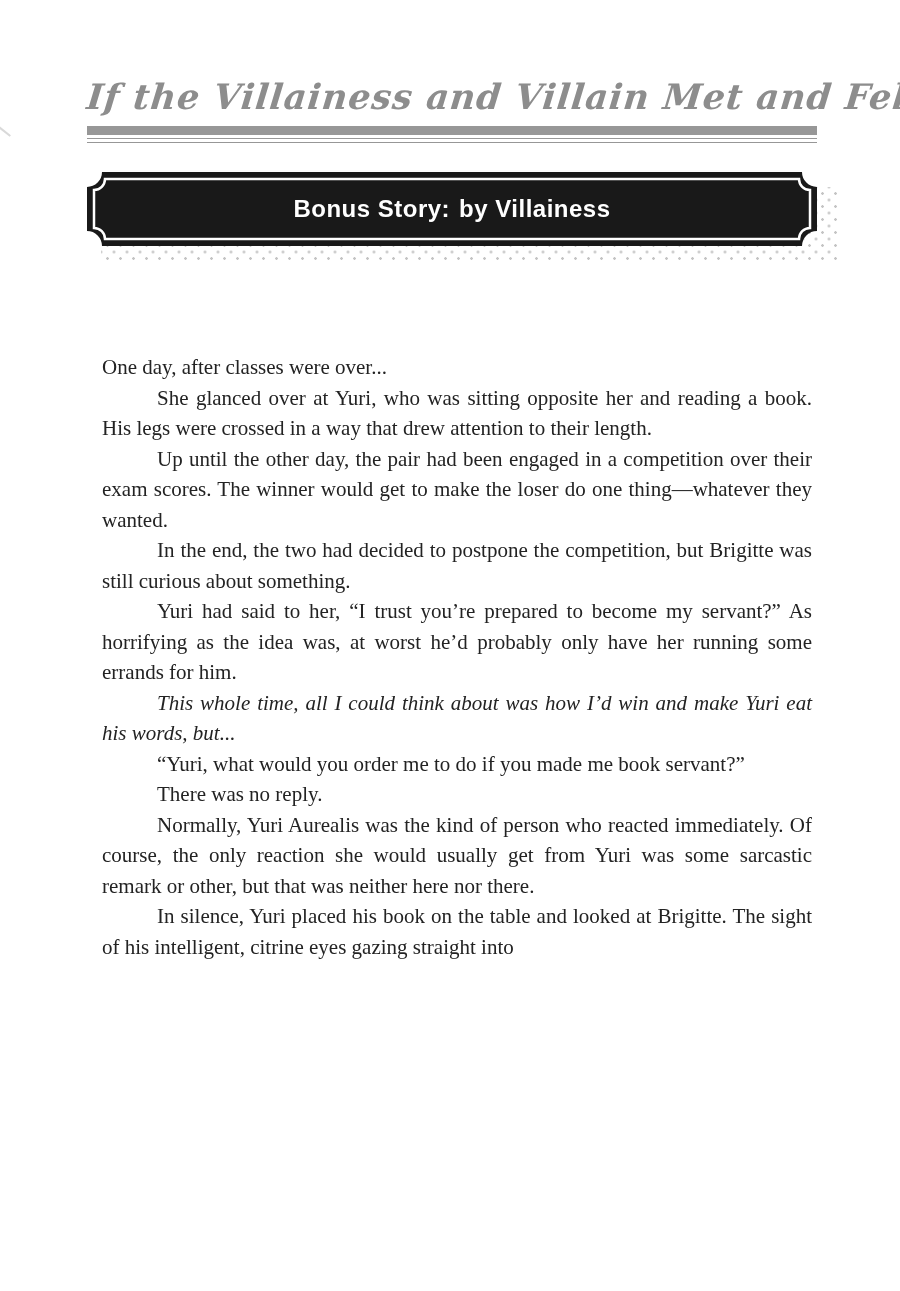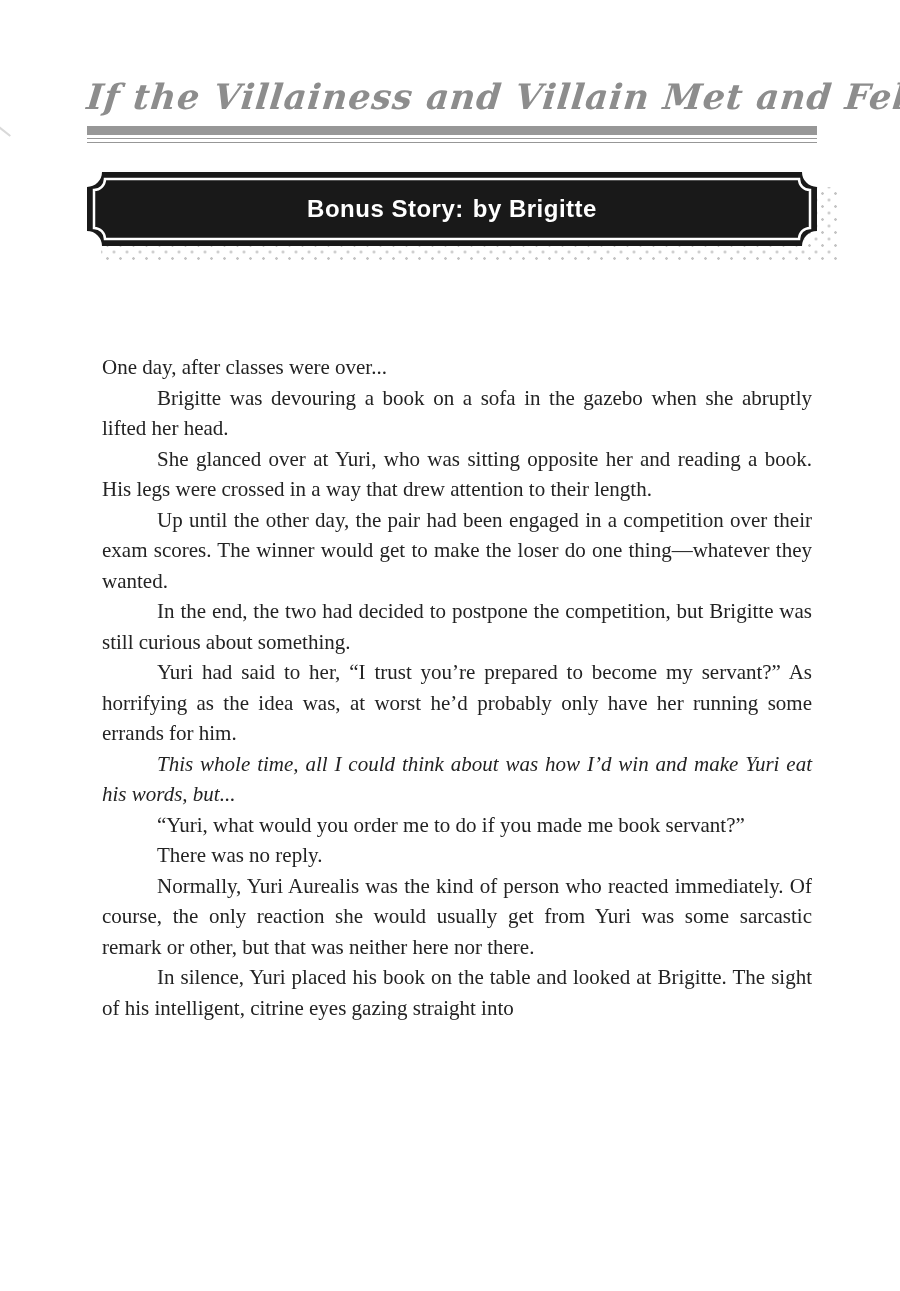--- a/index.html
+++ b/index.html
@@ -55,27 +55,26 @@
   <div class="banner-wrap">
     <div class="dot-shadow"></div>
     <svg class="banner-svg" width="730" height="74" viewBox="0 0 730 74">
       <path d="M 15,0 L 715,0 A 15,15 0 0,0 730,15 L 730,59 A 15,15 0 0,0 715,74
                L 15,74 A 15,15 0 0,0 0,59 L 0,15 A 15,15 0 0,0 15,0 Z" fill="#191919"></path>
       <path d="M 18,7 L 712,7 A 11,11 0 0,0 723,18 L 723,56 A 11,11 0 0,0 712,67
                L 18,67 A 11,11 0 0,0 7,56 L 7,18 A 11,11 0 0,0 18,7 Z" fill="none" stroke="#ffffff" stroke-width="2.5"></path>
     </svg>
     <div class="banner-text">
       <span class="banner-sans">Bonus Story:</span>
-      <span class="banner-sans">by Brigitte</span>
+      <span class="banner-sans">by Villainess</span>
     </div>
   </div>
 
   <div class="body-text">
     <p>One day, after classes were over...</p>
-    <p class="indent">Brigitte was devouring a book on a sofa in the gazebo when she abruptly lifted her head.</p>
     <p class="indent">She glanced over at Yuri, who was sitting opposite her and reading a book. His legs were crossed in a way that drew attention to their length.</p>
     <p class="indent">Up until the other day, the pair had been engaged in a competition over their exam scores. The winner would get to make the loser do one thing—whatever they wanted.</p>
     <p class="indent">In the end, the two had decided to postpone the competition, but Brigitte was still curious about something.</p>
     <p class="indent">Yuri had said to her, “I trust you’re prepared to become my servant?” As horrifying as the idea was, at worst he’d probably only have her running some errands for him.</p>
     <p class="indent italic">This whole time, all I could think about was how I’d win and make Yuri eat his words, but...</p>
     <p class="indent">“Yuri, what would you order me to do if you made me book servant?”</p>
     <p class="indent">There was no reply.</p>
     <p class="indent">Normally, Yuri Aurealis was the kind of person who reacted immediately. Of course, the only reaction she would usually get from Yuri was some sarcastic remark or other, but that was neither here nor there.</p>
     <p class="indent">In silence, Yuri placed his book on the table and looked at Brigitte. The sight of his intelligent, citrine eyes gazing straight into</p>
   </div>

